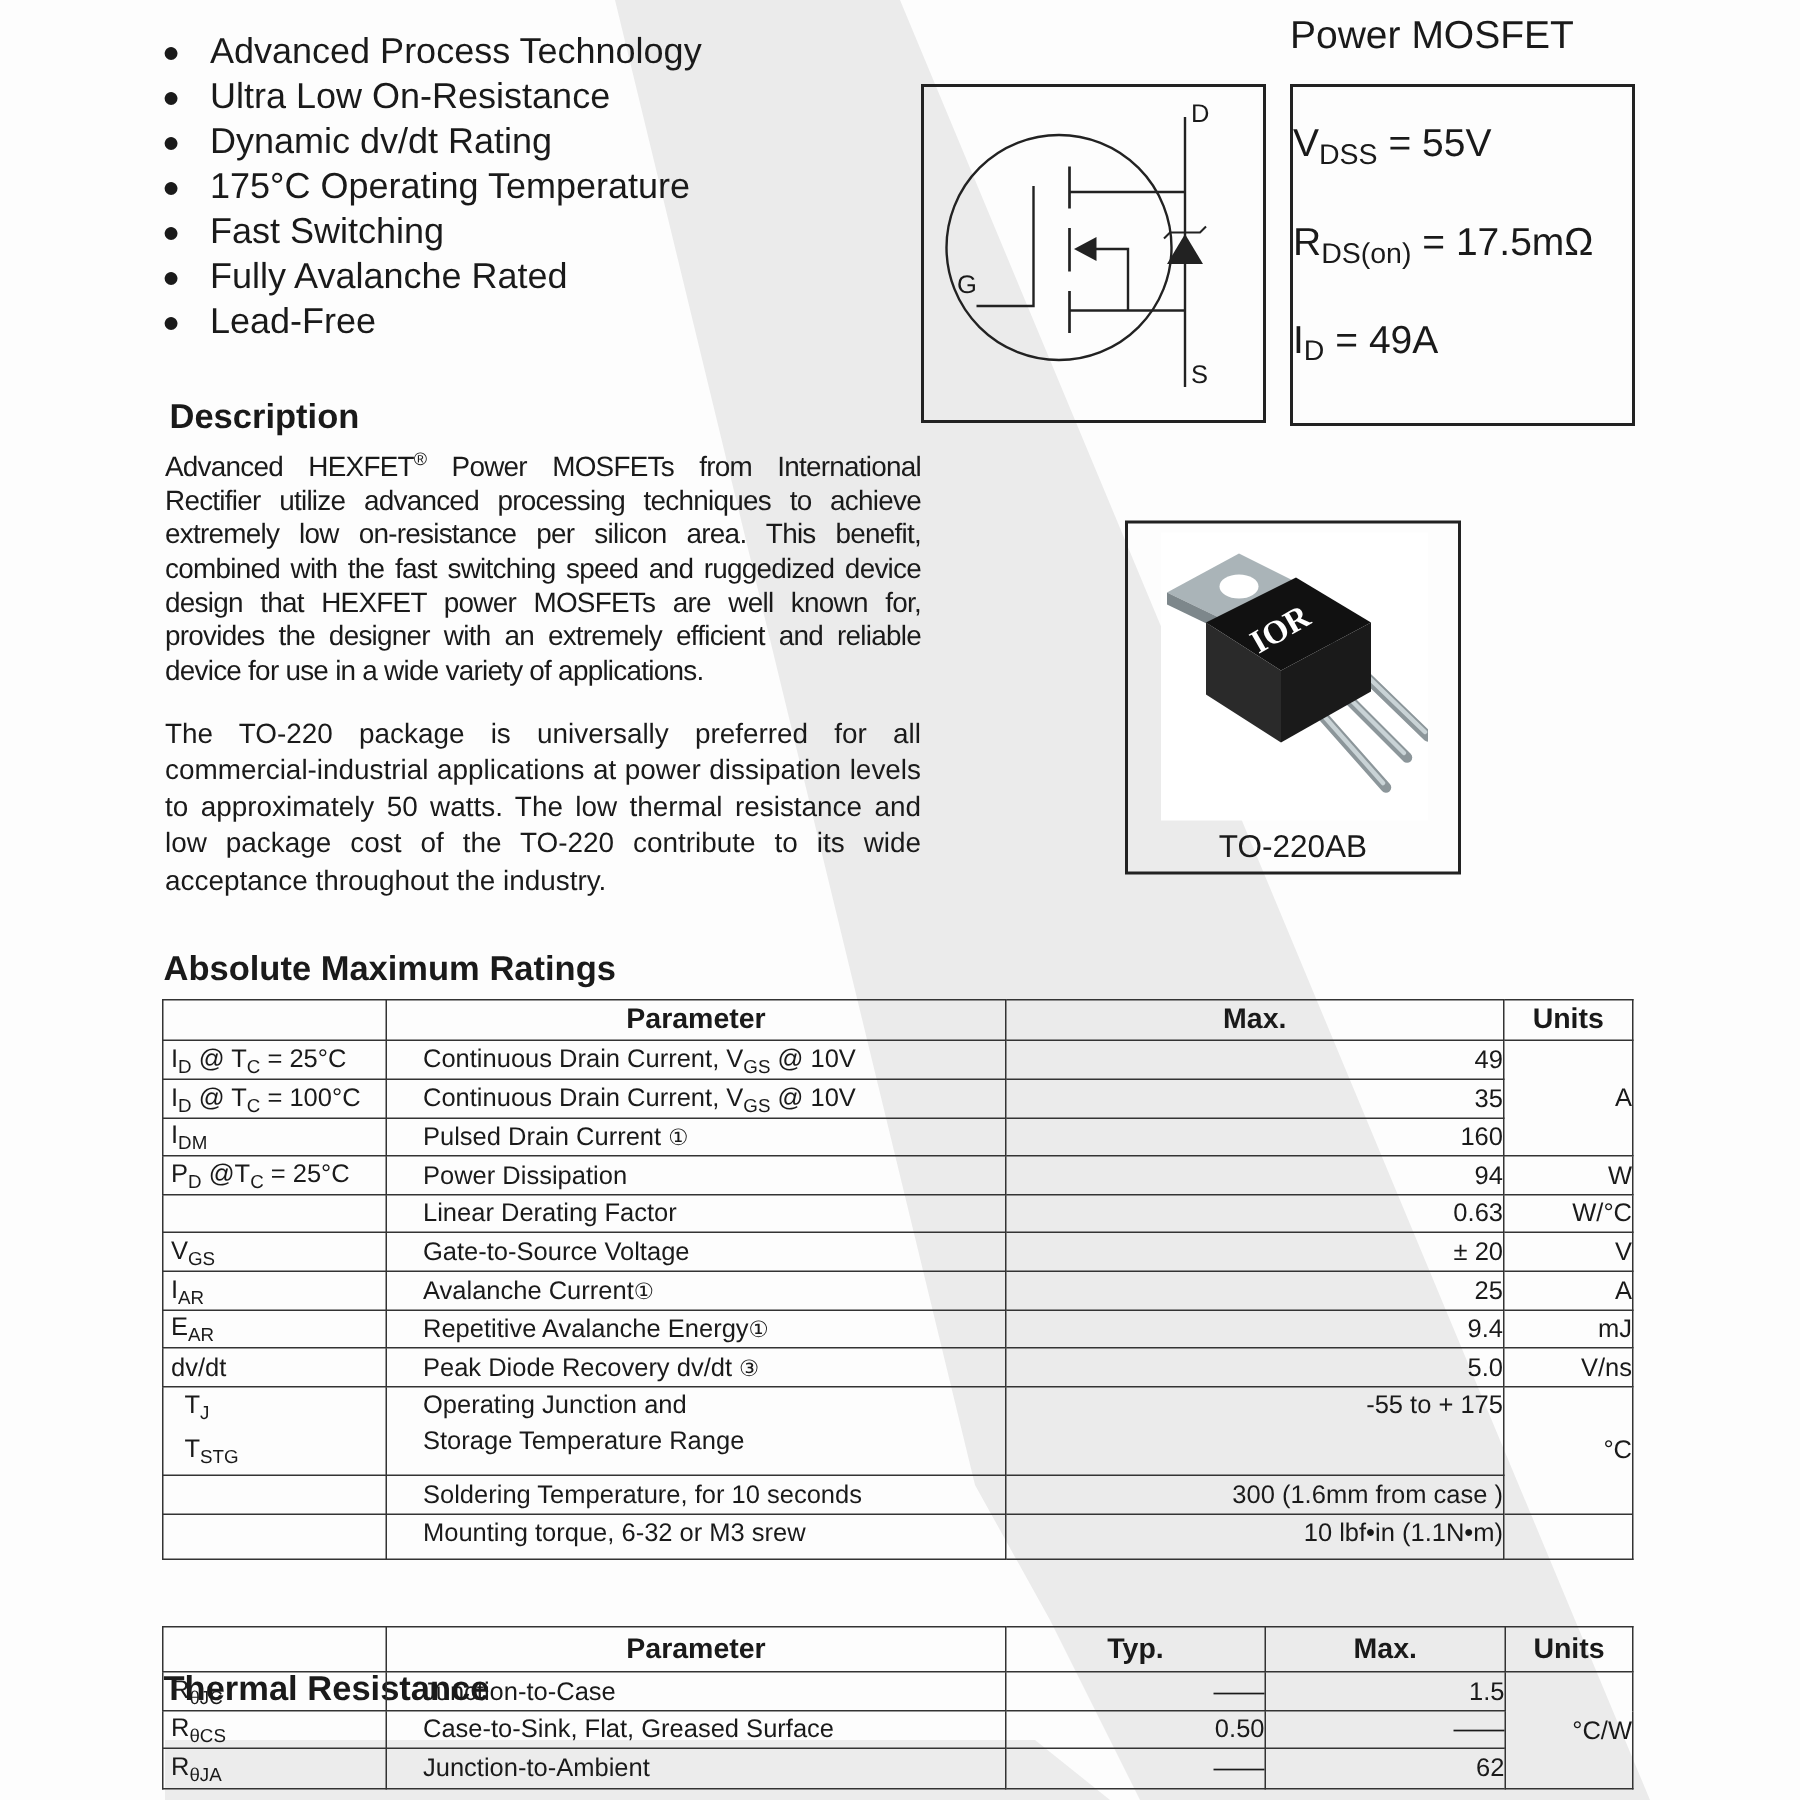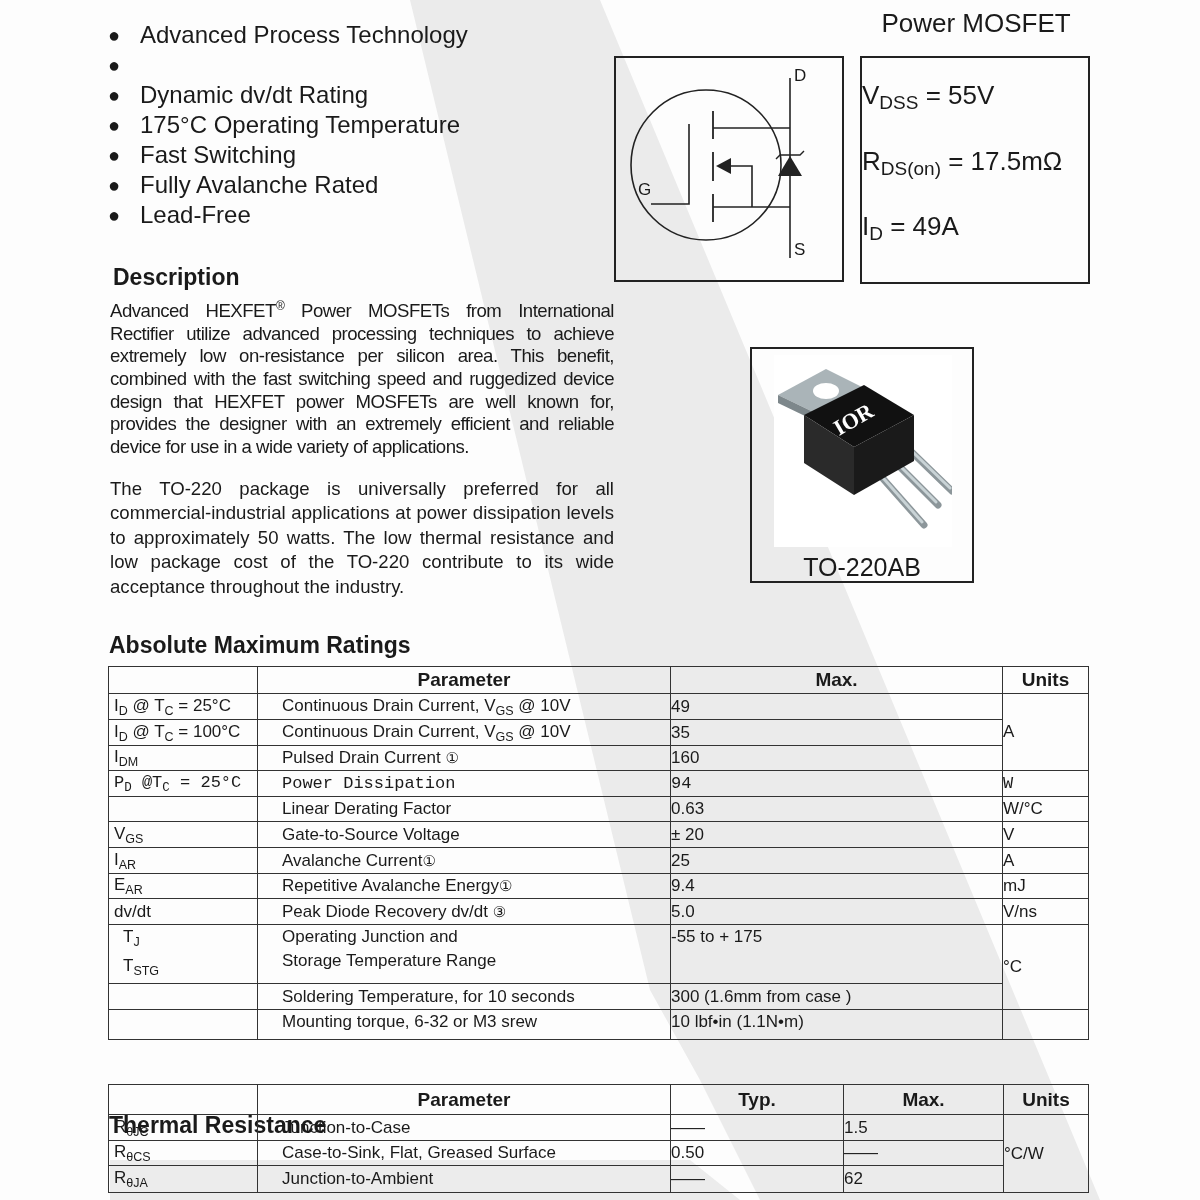--- a/index.html
+++ b/index.html
@@ -8,65 +8,66 @@
     background:#fdfdfd;
     font-family:"Liberation Sans", sans-serif; color:#1a1a1a;
   }
   .bg-band { position:absolute; left:0; top:0; width:1200px; height:1200px; z-index:0; }
   .abs { position:absolute; z-index:1; }
 
   .features { left:108px; top:20px; margin:0; padding:0; list-style:none; }
   .features li { font-size:24px; line-height:30px; height:30px; display:flex; align-items:center; }
   .features .bullet { width:32px; display:inline-block; font-size:20px; }
 
-  .title-power { left:860px; top:8px; width:232px; text-align:center; font-size:26px; }
+  .title-power { left:860px; top:8px; width:232px; text-align:left; font-size:26px; }
 
   .schem-box { left:614px; top:56px; width:230px; height:226px; border:2px solid #222; box-sizing:border-box; }
   .schem-box svg { position:absolute; left:0; top:0; }
 
   .spec-box { left:860px; top:56px; width:230px; height:228px; border:2px solid #222; box-sizing:border-box; }
   .spec-line { position:absolute; left:0; width:100%; text-align:left; font-size:26px; }
   .spec-line sub { font-size:19px; vertical-align:-5px; }
 
   .desc-title { left:113px; top:264px; font-size:23px; font-weight:bold; }
   .desc-p { left:110px; width:504px; font-size:18.6px; line-height:22.6px; text-align:justify; }
   .desc-p1 { top:295px; letter-spacing:-0.5px; }
   .desc-p2 { top:477px; line-height:24.4px; }
 
   .pkg-box { left:750px; top:347px; width:224px; height:236px; border:2px solid #222; box-sizing:border-box; }
   .pkg-img { position:absolute; left:22px; top:6px; width:178px; height:192px; background:#fff; }
-  .pkg-label { position:absolute; left:0; width:100%; top:204px; text-align:center; font-size:25px; }
+  .pkg-label { position:absolute; left:0; width:100%; top:204px; text-align:center; font-size:21px; }
 
   .sec-title { font-size:23px; font-weight:bold; }
 
   table.dt { position:absolute; z-index:1; border-collapse:collapse; font-size:17px; table-layout:fixed; }
   table.dt td, table.dt th { border:1.5px solid #333; padding:0; white-space:nowrap; overflow:visible; }
   table.dt th { font-weight:bold; font-size:19px; text-align:center; }
   table.dt td.sym { padding-left:5px; }
   table.dt td.par { padding-left:24px; }
-  table.dt td.c { text-align:left; }
+  table.dt td.c { text-align:right; }
   table.dt sub { font-size:12.5px; vertical-align:-4px; }
   td.nob { border-bottom:none !important; }
   .circ { font-size:15px; }
 </style>
 </head>
 <body>
 
 <svg class="bg-band" viewBox="0 0 1200 1200" width="1200" height="1200">
   <polygon points="410,0 600,0 1100,1200 900,1200 760,1200 700,1080 650,990" fill="#ebebeb"></polygon>
   <polygon points="110,1160 690,1160 740,1200 110,1200" fill="#ececec"></polygon>
 </svg>
 
 <ul class="abs features">
   <li>
       <span class="bullet">●</span>
       <span>Advanced Process Technology</span>
     </li>
   <li>
       <span class="bullet">●</span>
+      <span>Ultra Low On-Resistance</span>
     </li>
   <li>
       <span class="bullet">●</span>
       <span>Dynamic dv/dt Rating</span>
     </li>
   <li>
       <span class="bullet">●</span>
       <span>175°C Operating Temperature</span>
     </li>
   <li>
@@ -173,21 +174,21 @@
   <tr style="height:26px;">
     <td class="sym"><span>I</span><sub>D</sub><span> @ T</span><sub>C</sub><span> = 100°C</span></td>
     <td class="par"><span>Continuous Drain Current, V</span><sub>GS</sub><span> @ 10V</span></td>
     <td class="c">35</td>
   </tr>
   <tr style="height:25px;">
     <td class="sym"><span>I</span><sub>DM</sub></td>
     <td class="par"><span>Pulsed Drain Current </span><span class="circ">①</span></td>
     <td class="c">160</td>
   </tr>
-  <tr style="height:26px;font-family:Liberation Mono, monospace;">
+  <tr style="height:26px;">
     <td class="sym"><span>P</span><sub>D</sub><span> @T</span><sub>C</sub><span> = 25°C</span></td>
     <td class="par">Power Dissipation</td>
     <td class="c">94</td>
     <td class="c">W</td>
   </tr>
   <tr style="height:25px;">
     <td class="sym"></td>
     <td class="par">Linear Derating Factor</td>
     <td class="c">0.63</td>
     <td class="c">W/°C</td>

